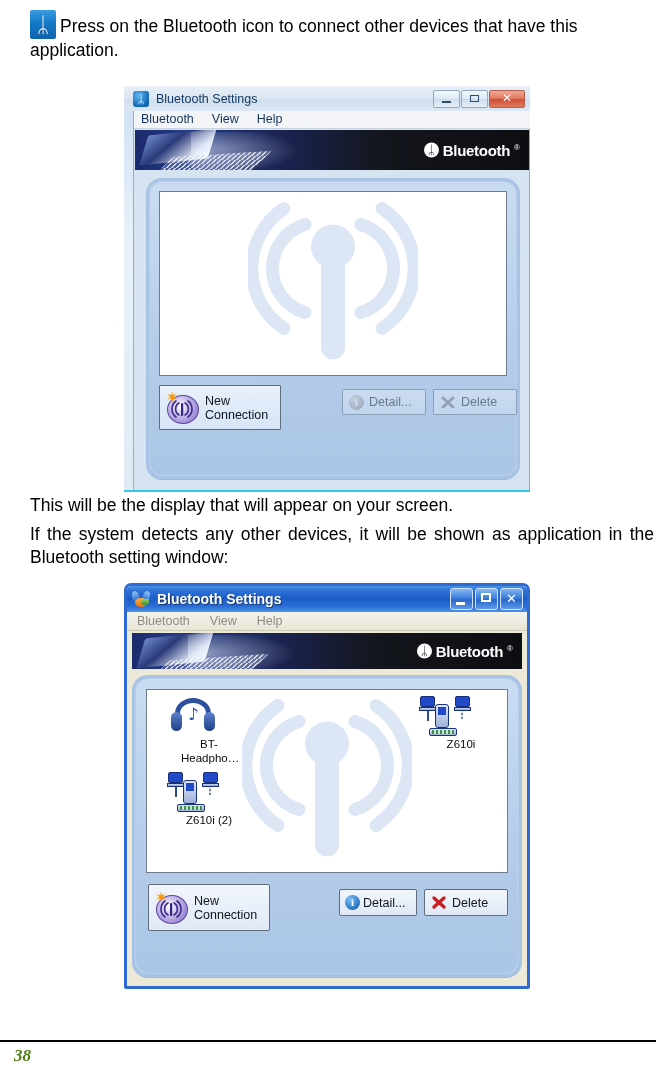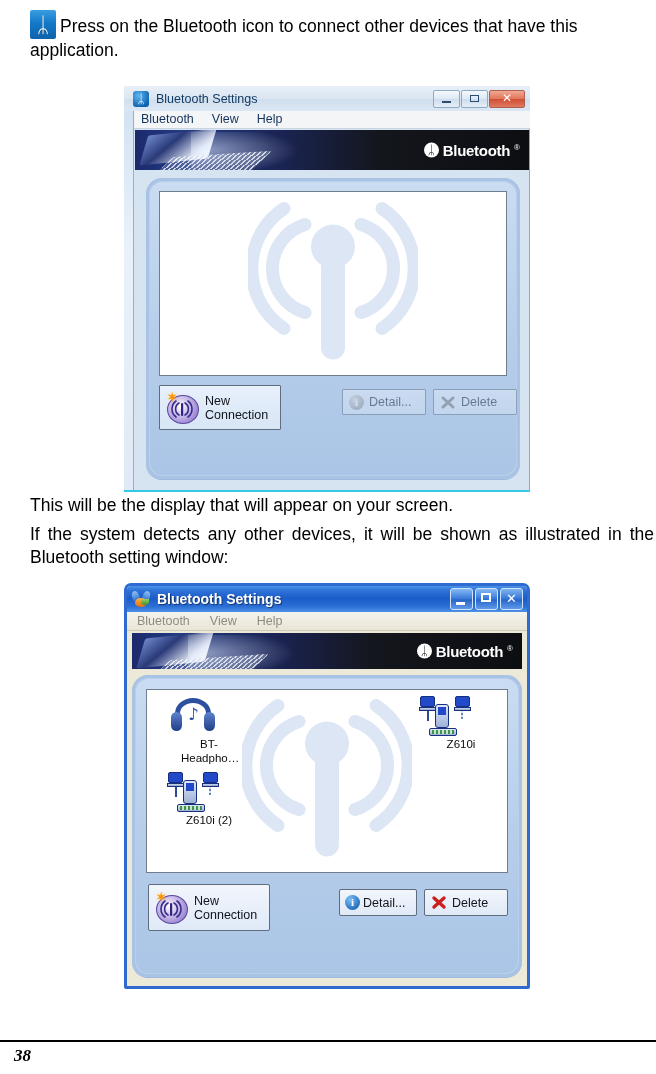--- a/index.html
+++ b/index.html
@@ -645,21 +645,21 @@
     top: 1040px;
     border-top: 2px solid #000;
   }
   .page-num {
     position: absolute;
     left: 14px;
     top: 1046px;
     font-size: 17px;
     font-weight: bold;
     font-style: italic;
-    color: #000000;
+    color: #4d7c0f;
     font-family: "Liberation Serif", serif;
   }
 
   .aqua-line {
     position: absolute;
     left: 124px;
     top: 490px;
     width: 406px;
     height: 2px;
     background: #35c8e8;
@@ -765,21 +765,21 @@
       </div>
       <div class="lbl">Delete</div>
     </div>
   </div>
 </div>
 
 <div class="aqua-line"></div>
 
 <div style="position:absolute; left:30px; top:494px; width:624px;">
   <p class="para">This will be the display that will appear on your screen.</p>
-  <p class="para justify" style="margin-top:6px;">If the system detects any other devices, it will be shown as illustrated in the Bluetooth setting window:</p>
+  <p class="para justify" style="margin-top:6px;">If the system detects any other devices, it will be shown as application in the Bluetooth setting window:</p>
 </div>
 
 <div class="window" id="winxp">
   <div class="xp-outer"></div>
 
   <div class="xp-titlebar" style="left:3px; right:3px; top:3px;">
     <div class="xp-title-icon">
       <span class="wing-l"></span>
       <span class="wing-r"></span>
       <span class="body"></span>

